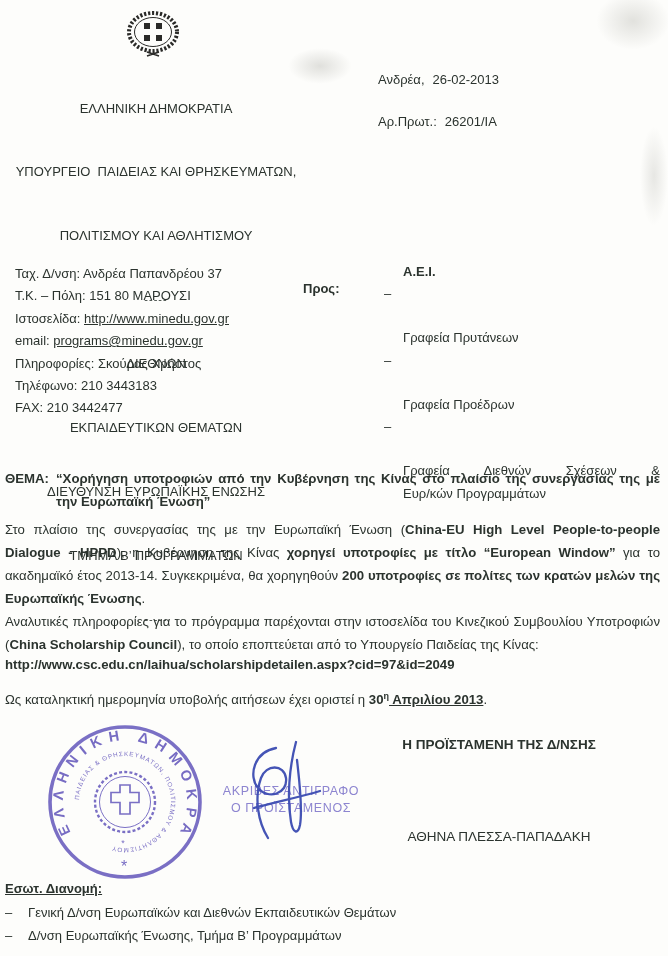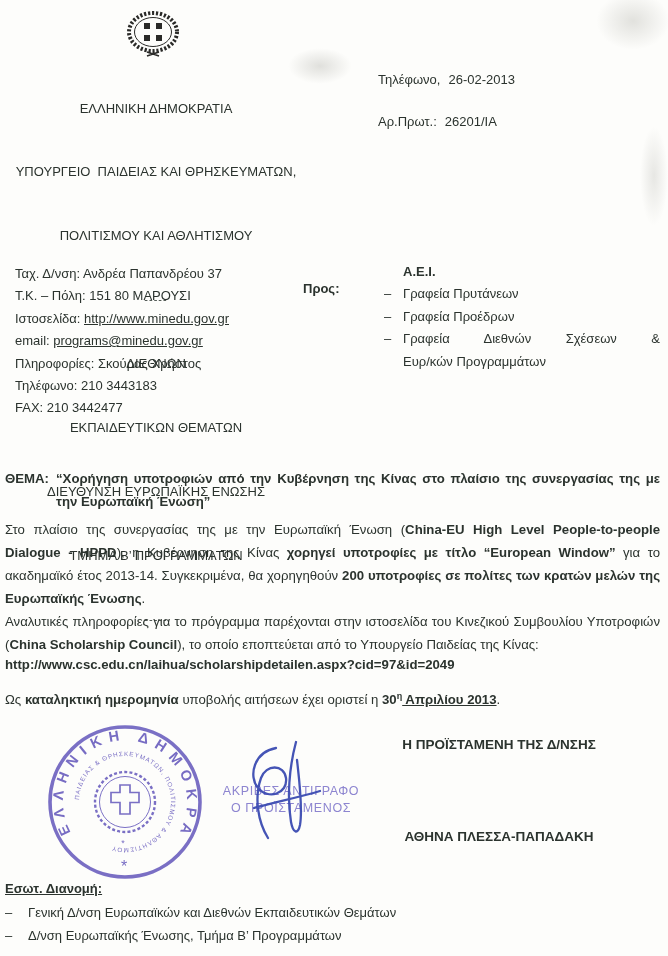--- a/index.html
+++ b/index.html
@@ -18,34 +18,34 @@
   
   .date-line{left:378px;top:72px;font-size:13px;}
   .proto-line{left:378px;top:114px;font-size:13px;text-align:center;}
   .date-line .val,.proto-line .val{margin-left:8px;}
   
   .pros{left:303px;top:281px;font-size:13px;font-weight:bold;}
   .recipients{left:384px;top:261px;width:276px;font-size:13px;line-height:22.4px;}
   .rec-header{margin-left:19px;font-weight:bold;}
   .rec-item{display:flex;}
   .rec-dash{width:19px;flex:none;}
-  .rec-text{flex:1;}
+  .rec-text{flex:1;margin-top:44px;}
   .stretch{text-align:justify;text-align-last:justify;}
   
   .subject{left:5px;top:467px;width:655px;font-size:13.2px;font-weight:bold;line-height:23px;padding-left:51px;box-sizing:border-box;text-align:justify;}
   .subject .lbl{position:absolute;left:0;top:0;}
   .para{left:5px;width:655px;font-size:13.2px;line-height:23.1px;text-align:justify;}
   .p1{top:518px;}
   .p2{top:610px;}
   .url-line{left:5px;top:657px;font-size:13.2px;font-weight:bold;}
   .deadline{left:5px;top:688px;width:655px;font-size:13.2px;line-height:23px;}
   sup{font-size:9px;line-height:0;}
   
   .sign-title{left:385px;top:737px;width:228px;text-align:center;font-size:13.5px;font-weight:bold;}
-  .sign-name{left:390px;top:829px;width:218px;text-align:center;font-size:13.5px;font-weight:bold;}
+  .sign-name{left:390px;top:829px;width:218px;text-align:center;font-size:13.5px;font-weight:normal;}
   .certify{left:203px;top:783px;width:176px;text-align:center;font-size:12.5px;line-height:17px;letter-spacing:.6px;color:#8d85d0;z-index:2;}
   .stamp-svg{left:45px;top:722px;z-index:1;}
   .sig-svg{left:236px;top:738px;z-index:3;}
   
   .footer{left:5px;top:878px;width:520px;font-size:13px;line-height:22.3px;}
   .footer-heading{font-weight:bold;text-decoration:underline;margin-bottom:2px;}
   .footer-item{display:flex;}
   .f-dash{width:23px;flex:none;}
   
   .smudge{pointer-events:none;}
@@ -85,21 +85,21 @@
   <div><span>Ταχ. Δ/νση: Ανδρέα Παπανδρέου 37</span></div>
   <div><span>Τ.Κ. – Πόλη: 151 80 ΜΑΡΟΥΣΙ</span></div>
   <div><span>Ιστοσελίδα: </span><span style="text-decoration: underline;">http://www.minedu.gov.gr</span></div>
   <div><span>email: </span><span style="text-decoration: underline;">programs@minedu.gov.gr</span></div>
   <div><span>Πληροφορίες: Σκούρας Χρήστος</span></div>
   <div><span>Τηλέφωνο: 210 3443183</span></div>
   <div><span>FAX: 210 3442477</span></div>
 </div>
 
 <div class="abs date-line">
-  <span>Τηλέφωνο,</span><span class="val">26-02-2013</span>
+  <span>Ανδρέα,</span><span class="val">26-02-2013</span>
 </div>
 <div class="abs proto-line">
   <span>Αρ.Πρωτ.:</span><span class="val">26201/ΙΑ</span>
 </div>
 
 <div class="abs pros">Προς:</div>
 <div class="abs recipients">
   <div class="rec-header">Α.Ε.Ι.</div>
   <div class="rec-item">
     <span class="rec-dash">–</span>
@@ -119,21 +119,21 @@
 </div>
 
 <div class="abs subject">
   <span class="lbl">ΘΕΜΑ:</span>
   <span>“Χορήγηση υποτροφιών από την Κυβέρνηση της Κίνας στο πλαίσιο της συνεργασίας της με την Ευρωπαϊκή Ένωση”</span>
 </div>
 
 <div class="abs para p1"><span>Στο πλαίσιο της συνεργασίας της με την Ευρωπαϊκή  Ένωση (</span><span style="font-weight: bold;">China-EU High Level People-to-people Dialogue - HPPD</span><span>), η Κυβέρνηση της Κίνας </span><span style="font-weight: bold;">χορηγεί υποτροφίες με τίτλο </span><span style="font-weight: bold;">“European Window”</span><span> για το ακαδημαϊκό έτος 2013-14. Συγκεκριμένα, θα χορηγηθούν </span><span style="font-weight: bold;">200 υποτροφίες σε πολίτες των κρατών μελών της Ευρωπαϊκής Ένωσης</span><span>.</span></div>
 <div class="abs para p2"><span>Αναλυτικές πληροφορίες για το πρόγραμμα παρέχονται στην ιστοσελίδα του Κινεζικού Συμβουλίου Υποτροφιών (</span><span style="font-weight: bold;">China Scholarship Council</span><span>), το οποίο εποπτεύεται από το Υπουργείο Παιδείας της Κίνας:</span></div>
 <div class="abs url-line">http://www.csc.edu.cn/laihua/scholarshipdetailen.aspx?cid=97&amp;id=2049</div>
-<div class="abs deadline"><span>Ως </span><span style="font-weight: bold;">καταληκτική ημερομηνία</span><span> υποβολής αιτήσεων έχει οριστεί η </span><span style="font-weight: bold;">30</span><sup style="font-weight: bold;">η</sup><span style="font-weight: bold; text-decoration: underline;"> Απριλίου 2013</span><span>.</span></div>
+<div class="abs deadline"><span>Ως </span><span style="font-weight: normal;">καταληκτική ημερομηνία</span><span> υποβολής αιτήσεων έχει οριστεί η </span><span style="font-weight: bold;">30</span><sup style="font-weight: bold;">η</sup><span style="font-weight: bold; text-decoration: underline;"> Απριλίου 2013</span><span>.</span></div>
 
 <div class="abs sign-title">Η ΠΡΟΪΣΤΑΜΕΝΗ ΤΗΣ Δ/ΝΣΗΣ</div>
 <div class="abs sign-name">ΑΘΗΝΑ ΠΛΕΣΣΑ-ΠΑΠΑΔΑΚΗ</div>
 <div class="abs certify">
   <div>ΑΚΡΙΒΕΣ ΑΝΤΙΓΡΑΦΟ</div>
   <div>Ο ΠΡΟΪΣΤΑΜΕΝΟΣ</div>
 </div>
 
 <svg class="abs stamp-svg" width="160" height="160" viewBox="0 0 160 160">
   <defs>

